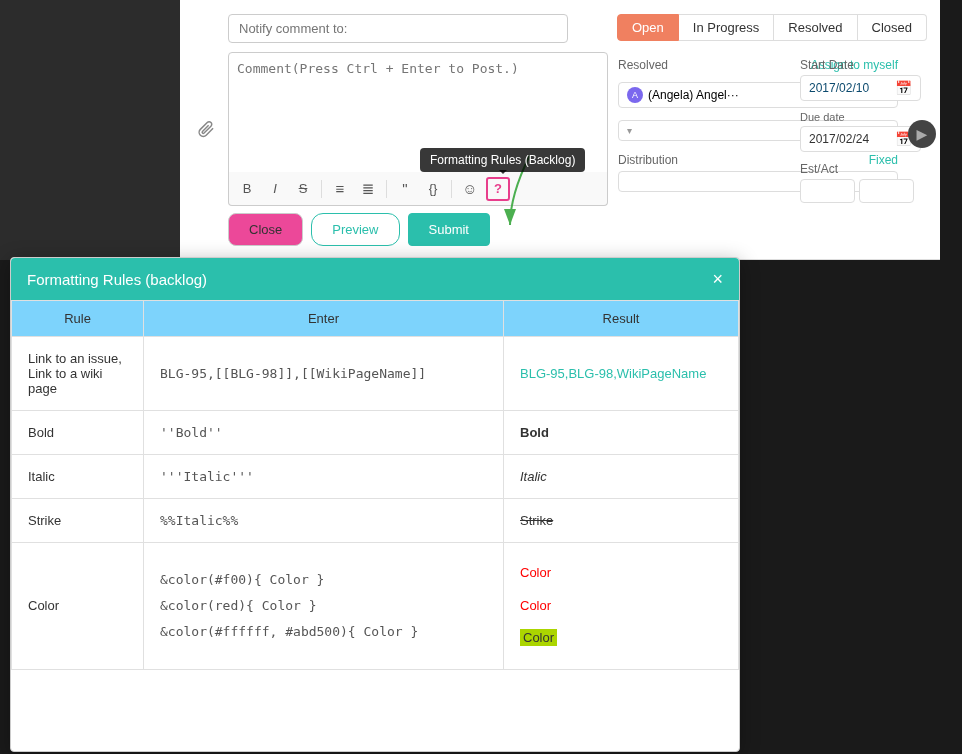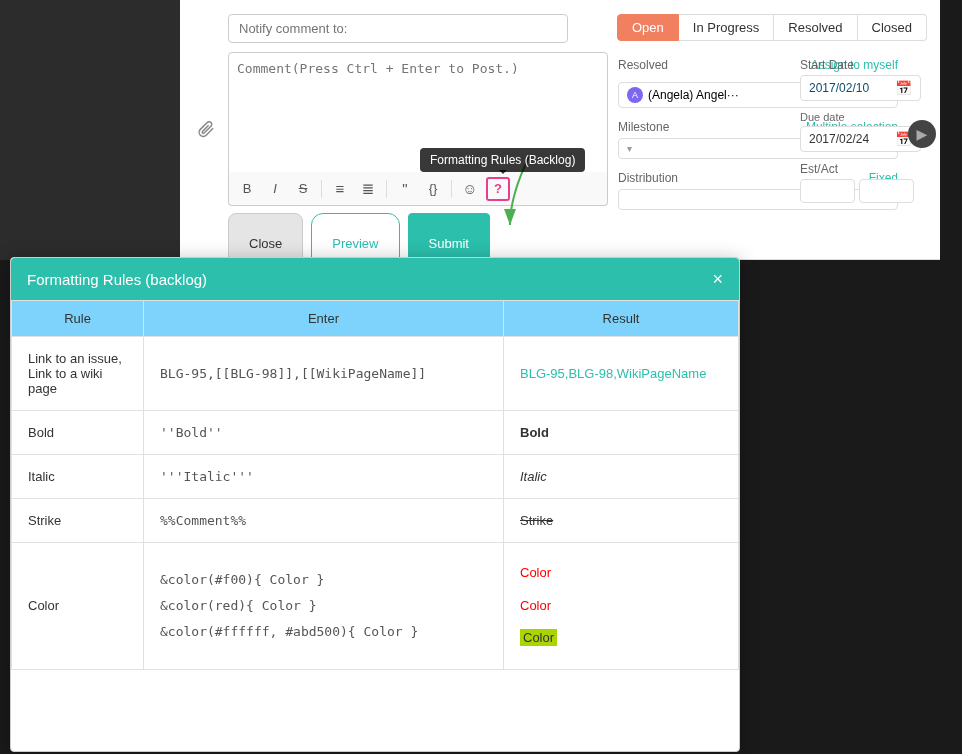--- a/index.html
+++ b/index.html
@@ -156,24 +156,24 @@
 
     
     .action-buttons {
       position: absolute;
       top: 213px;
       left: 228px;
       display: flex;
       gap: 8px;
     }
     .btn-close {
-      padding: 22px 20px;
+      padding: 8px 20px;
       border: 1px solid #ccc;
       border-radius: 8px;
-      background: #e5e5e5;
+      background: #ec4899;
       cursor: pointer;
       font-size: 13px;
       color: #333;
     }
     .btn-preview {
       padding: 6px 20px;
       border: 1px solid #2bbfac;
       border-radius: 12px;
       background: #fff;
       cursor: pointer;
@@ -411,24 +411,20 @@
     <span style="font-size:12px;color:#2bbfac;cursor:pointer;margin-left:auto;">Assign to myself</span>
   </div>
   <div style="display:flex;align-items:center;margin-bottom:12px;">
     <div style="display:flex;align-items:center;border:1px solid #ddd;border-radius:4px;padding:4px 8px;background:#fff;cursor:pointer;width:100%;">
       <span style="width:16px;height:16px;border-radius:50%;background:#7b68ee;color:#fff;font-size:9px;display:inline-flex;align-items:center;justify-content:center;margin-right:5px;">A</span>
       <span style="font-size:12px;flex:1;">(Angela) Angel···</span>
       <span style="font-size:10px;color:#999;">▾</span>
     </div>
   </div>
 
-  <div style="display:flex;align-items:center;margin-bottom:4px;">
-    <span style="font-size:12px;color:#666;">Milestone</span>
-    <span style="font-size:12px;color:#2bbfac;cursor:pointer;margin-left:auto;">Multiple selection</span>
-  </div>
   <div style="display:flex;align-items:center;margin-bottom:12px;">
     <div style="display:flex;align-items:center;border:1px solid #ddd;border-radius:4px;padding:4px 8px;background:#fff;cursor:pointer;width:100%;">
       <span style="font-size:10px;color:#999;">▾</span>
     </div>
   </div>
 
   <div style="display:flex;align-items:center;margin-bottom:4px;">
     <span style="font-size:12px;color:#666;">Distribution</span>
     <span style="font-size:12px;color:#2bbfac;cursor:pointer;margin-left:auto;">Fixed</span>
   </div>
@@ -501,21 +497,21 @@
         <tr>
           <td>Italic</td>
           <td>'''Italic'''</td>
           <td>
             <span class="result-italic">Italic</span>
           </td>
         </tr>
 
         <tr>
           <td>Strike</td>
-          <td>%%Comment%%</td>
+          <td>%%Italic%%</td>
           <td>
             <span class="result-strike">Strike</span>
           </td>
         </tr>
 
         <tr>
           <td>Color</td>
           <td style="line-height:2;">
             &amp;color(#f00){ Color }<br>
             &amp;color(red){ Color }<br>

